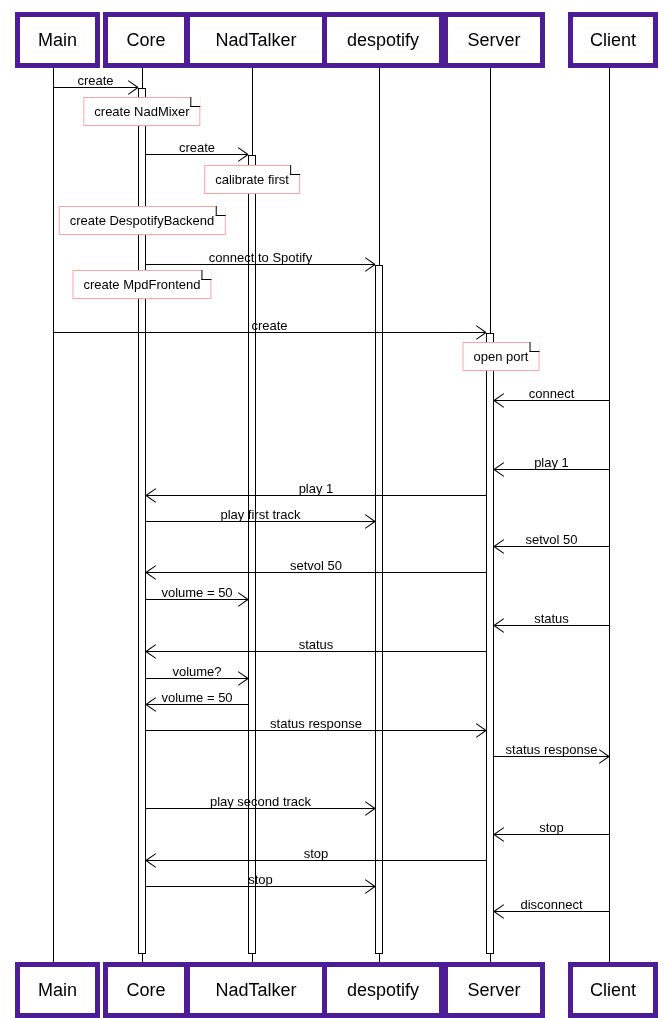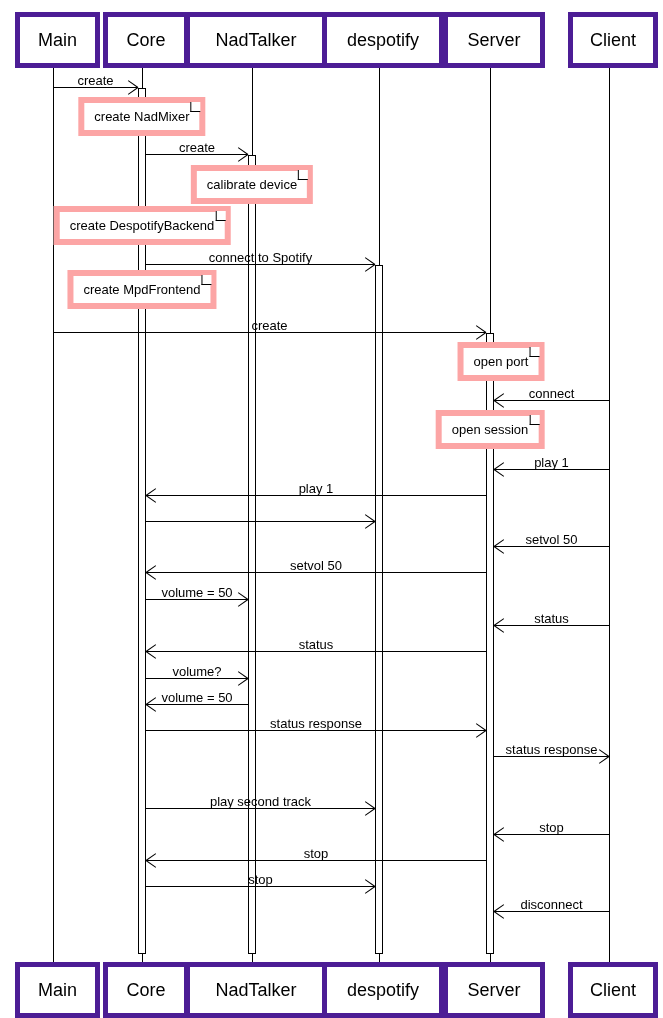--- a/index.html
+++ b/index.html
@@ -13,21 +13,21 @@
   .msg-label{position:absolute;left:0;right:0;bottom:3px;text-align:center;
              font-size:13px;white-space:nowrap;}
   .msg-line{position:absolute;left:0;right:0;top:16px;border-top:1px solid #000;}
   .barb{position:absolute;top:16px;width:12px;border-top:1px solid #000;}
   .tip-right .barb{right:0;transform-origin:100% 50%;}
   .tip-right .barb.up{transform:rotate(35deg);}
   .tip-right .barb.down{transform:rotate(-35deg);}
   .tip-left .barb{left:0;transform-origin:0 50%;}
   .tip-left .barb.up{transform:rotate(-35deg);}
   .tip-left .barb.down{transform:rotate(35deg);}
-  .note{position:absolute;transform:translateX(-50%);border:6px solid #fca5a5;background:#fff;
+  .note{position:absolute;transform:translateX(-50%);border:1px solid #fca5a5;background:#fff;
         padding:6px 10px;font-size:13px;white-space:nowrap;z-index:5;}
   .note .fold{position:absolute;top:-1px;right:-1px;width:9px;height:9px;background:#fff;
               border-left:1px solid #000;border-bottom:1px solid #000;}
 </style>
 </head>
 <body>
 
 <div class="canvas">
 
   <div class="lifeline" style="left:53px;top:60px;height:902px"></div>
@@ -78,20 +78,21 @@
     <div class="barb up"></div>
     <div class="barb down"></div>
   </div>
   <div class="msg tip-left" style="left:146px;top:479px;width:340px">
     <div class="msg-label">play 1</div>
     <div class="msg-line"></div>
     <div class="barb up"></div>
     <div class="barb down"></div>
   </div>
   <div class="msg tip-right" style="left:146px;top:505px;width:229px">
+    <div class="msg-label">play first track</div>
     <div class="msg-line"></div>
     <div class="barb up"></div>
     <div class="barb down"></div>
   </div>
   <div class="msg tip-left" style="left:494px;top:530px;width:115px">
     <div class="msg-label">setvol 50</div>
     <div class="msg-line"></div>
     <div class="barb up"></div>
     <div class="barb down"></div>
   </div>
@@ -172,37 +173,33 @@
     <div class="msg-line"></div>
     <div class="barb up"></div>
     <div class="barb down"></div>
   </div>
 
   <div class="note" style="left:142px;top:97px">
     <span>create NadMixer</span>
     <span class="fold"></span>
   </div>
   <div class="note" style="left:252px;top:165px">
-    <span>calibrate device</span>
+    <span>calibrate first</span>
     <span class="fold"></span>
   </div>
   <div class="note" style="left:142px;top:206px">
     <span>create DespotifyBackend</span>
     <span class="fold"></span>
   </div>
   <div class="note" style="left:142px;top:270px">
     <span>create MpdFrontend</span>
     <span class="fold"></span>
   </div>
   <div class="note" style="left:501px;top:342px">
     <span>open port</span>
-    <span class="fold"></span>
-  </div>
-  <div class="note" style="left:490px;top:410px">
-    <span>open session</span>
     <span class="fold"></span>
   </div>
 
   <div class="actor-box" style="left:15px;top:12px;width:75px">Main</div>
   <div class="actor-box" style="left:103px;top:12px;width:76px">Core</div>
   <div class="actor-box" style="left:185px;top:12px;width:132px">NadTalker</div>
   <div class="actor-box" style="left:322px;top:12px;width:112px">despotify</div>
   <div class="actor-box" style="left:443px;top:12px;width:92px">Server</div>
   <div class="actor-box" style="left:568px;top:12px;width:80px">Client</div>
 

